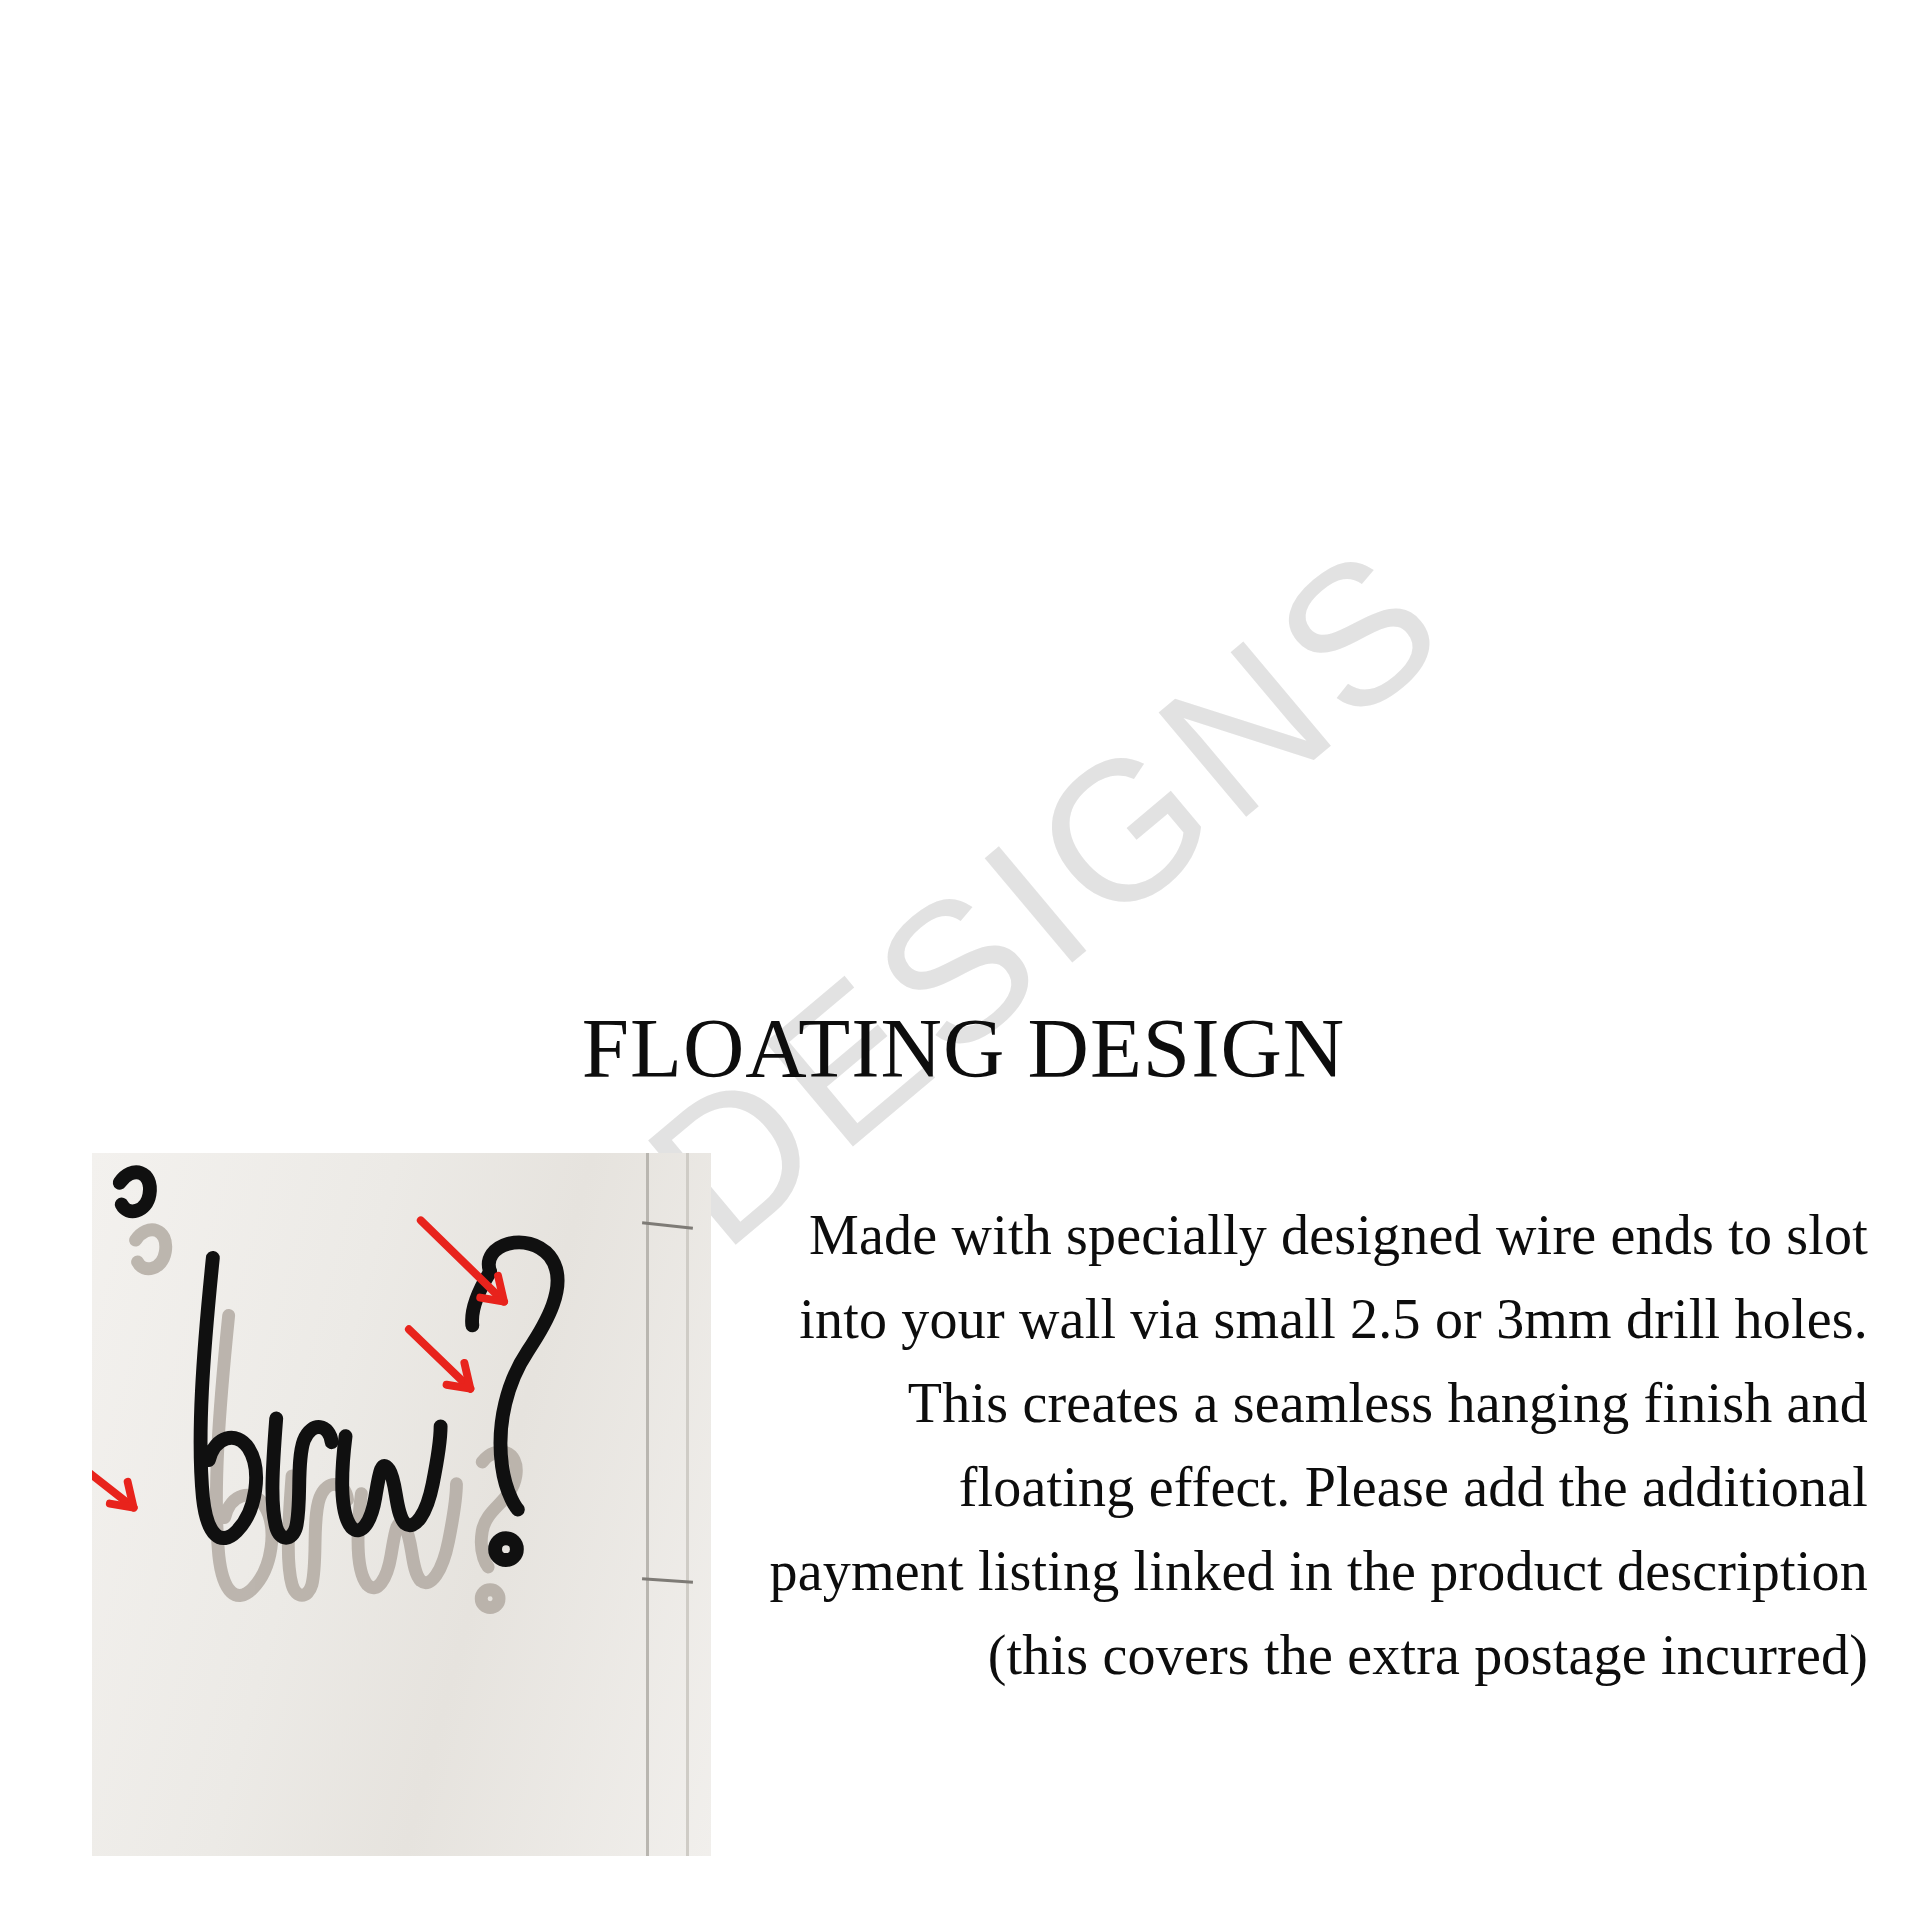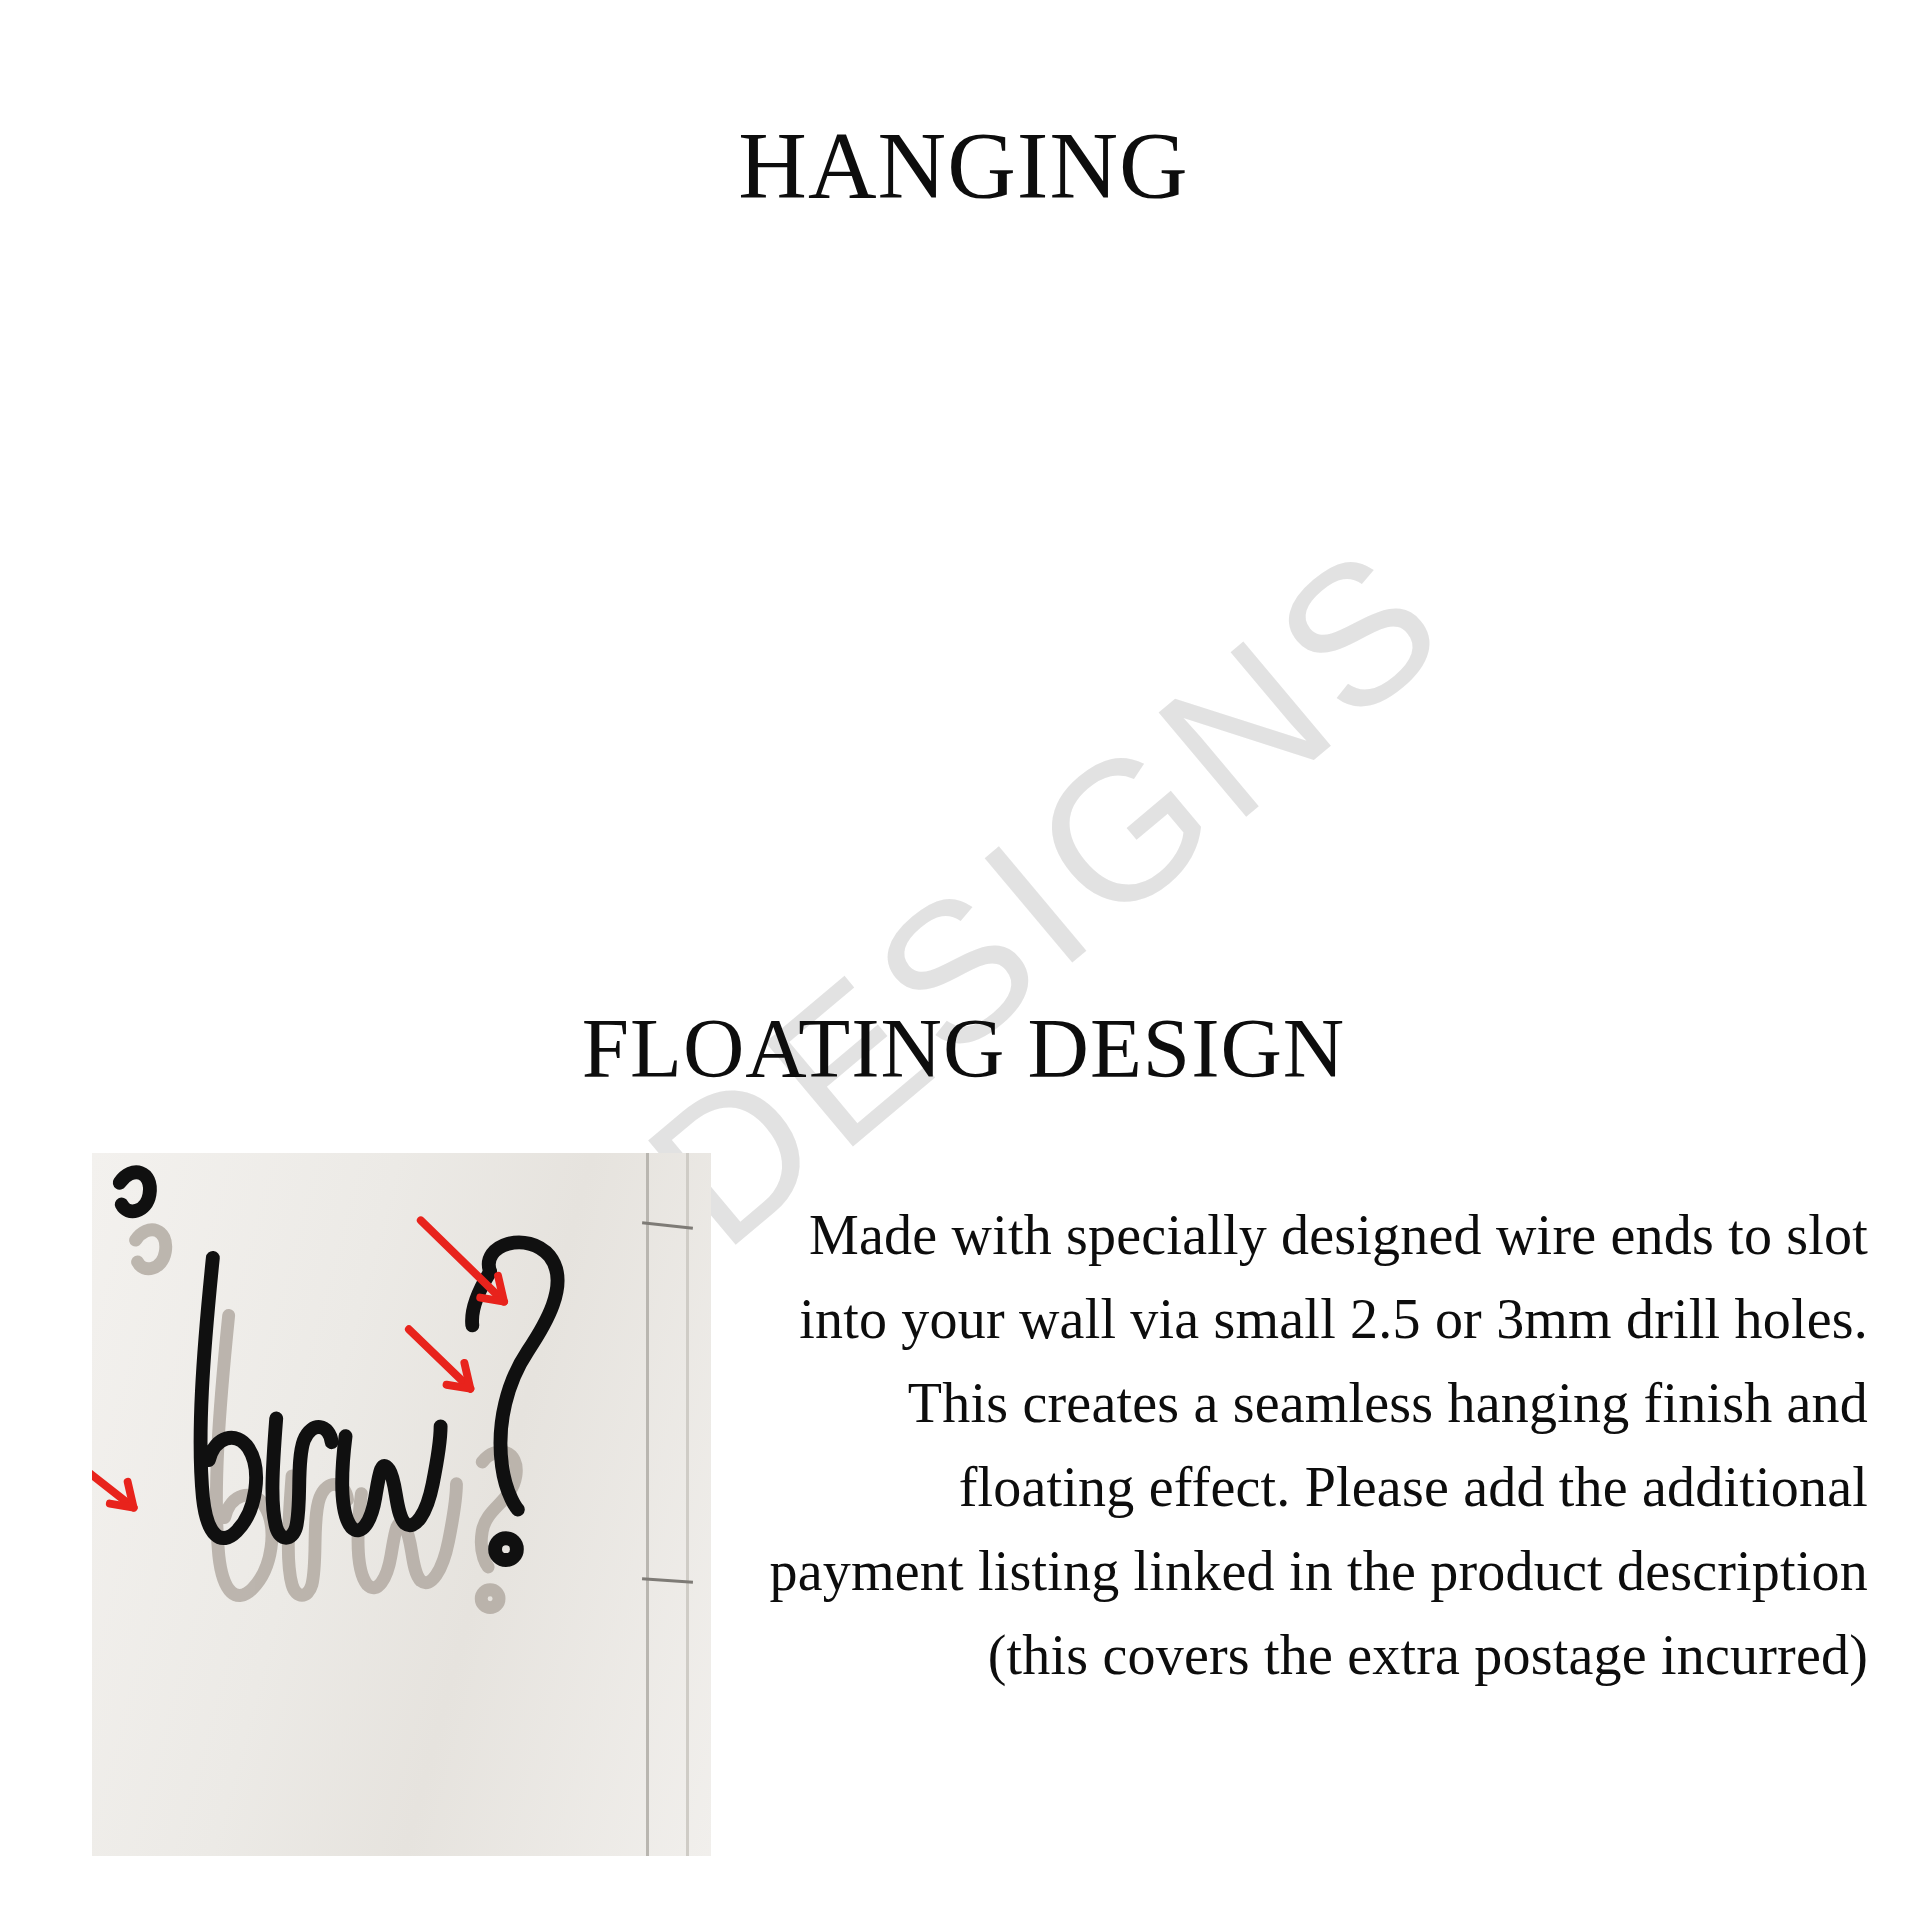--- a/index.html
+++ b/index.html
@@ -142,21 +142,20 @@
   }
 </style>
 </head>
 <body>
 
 <div class="page">
 
   <div class="watermark">N DESIGNS</div>
 
   <div class="section-hanging">
-    <h1 class="heading">HANGING</h1>
   </div>
 
   <div class="section-floating">
     <h1 class="heading heading-floating">FLOATING DESIGN</h1>
 
     <div class="floating-row">
 
       <div class="photo">
         <div class="wallpanel"></div>
         <div class="seam s1"></div>

